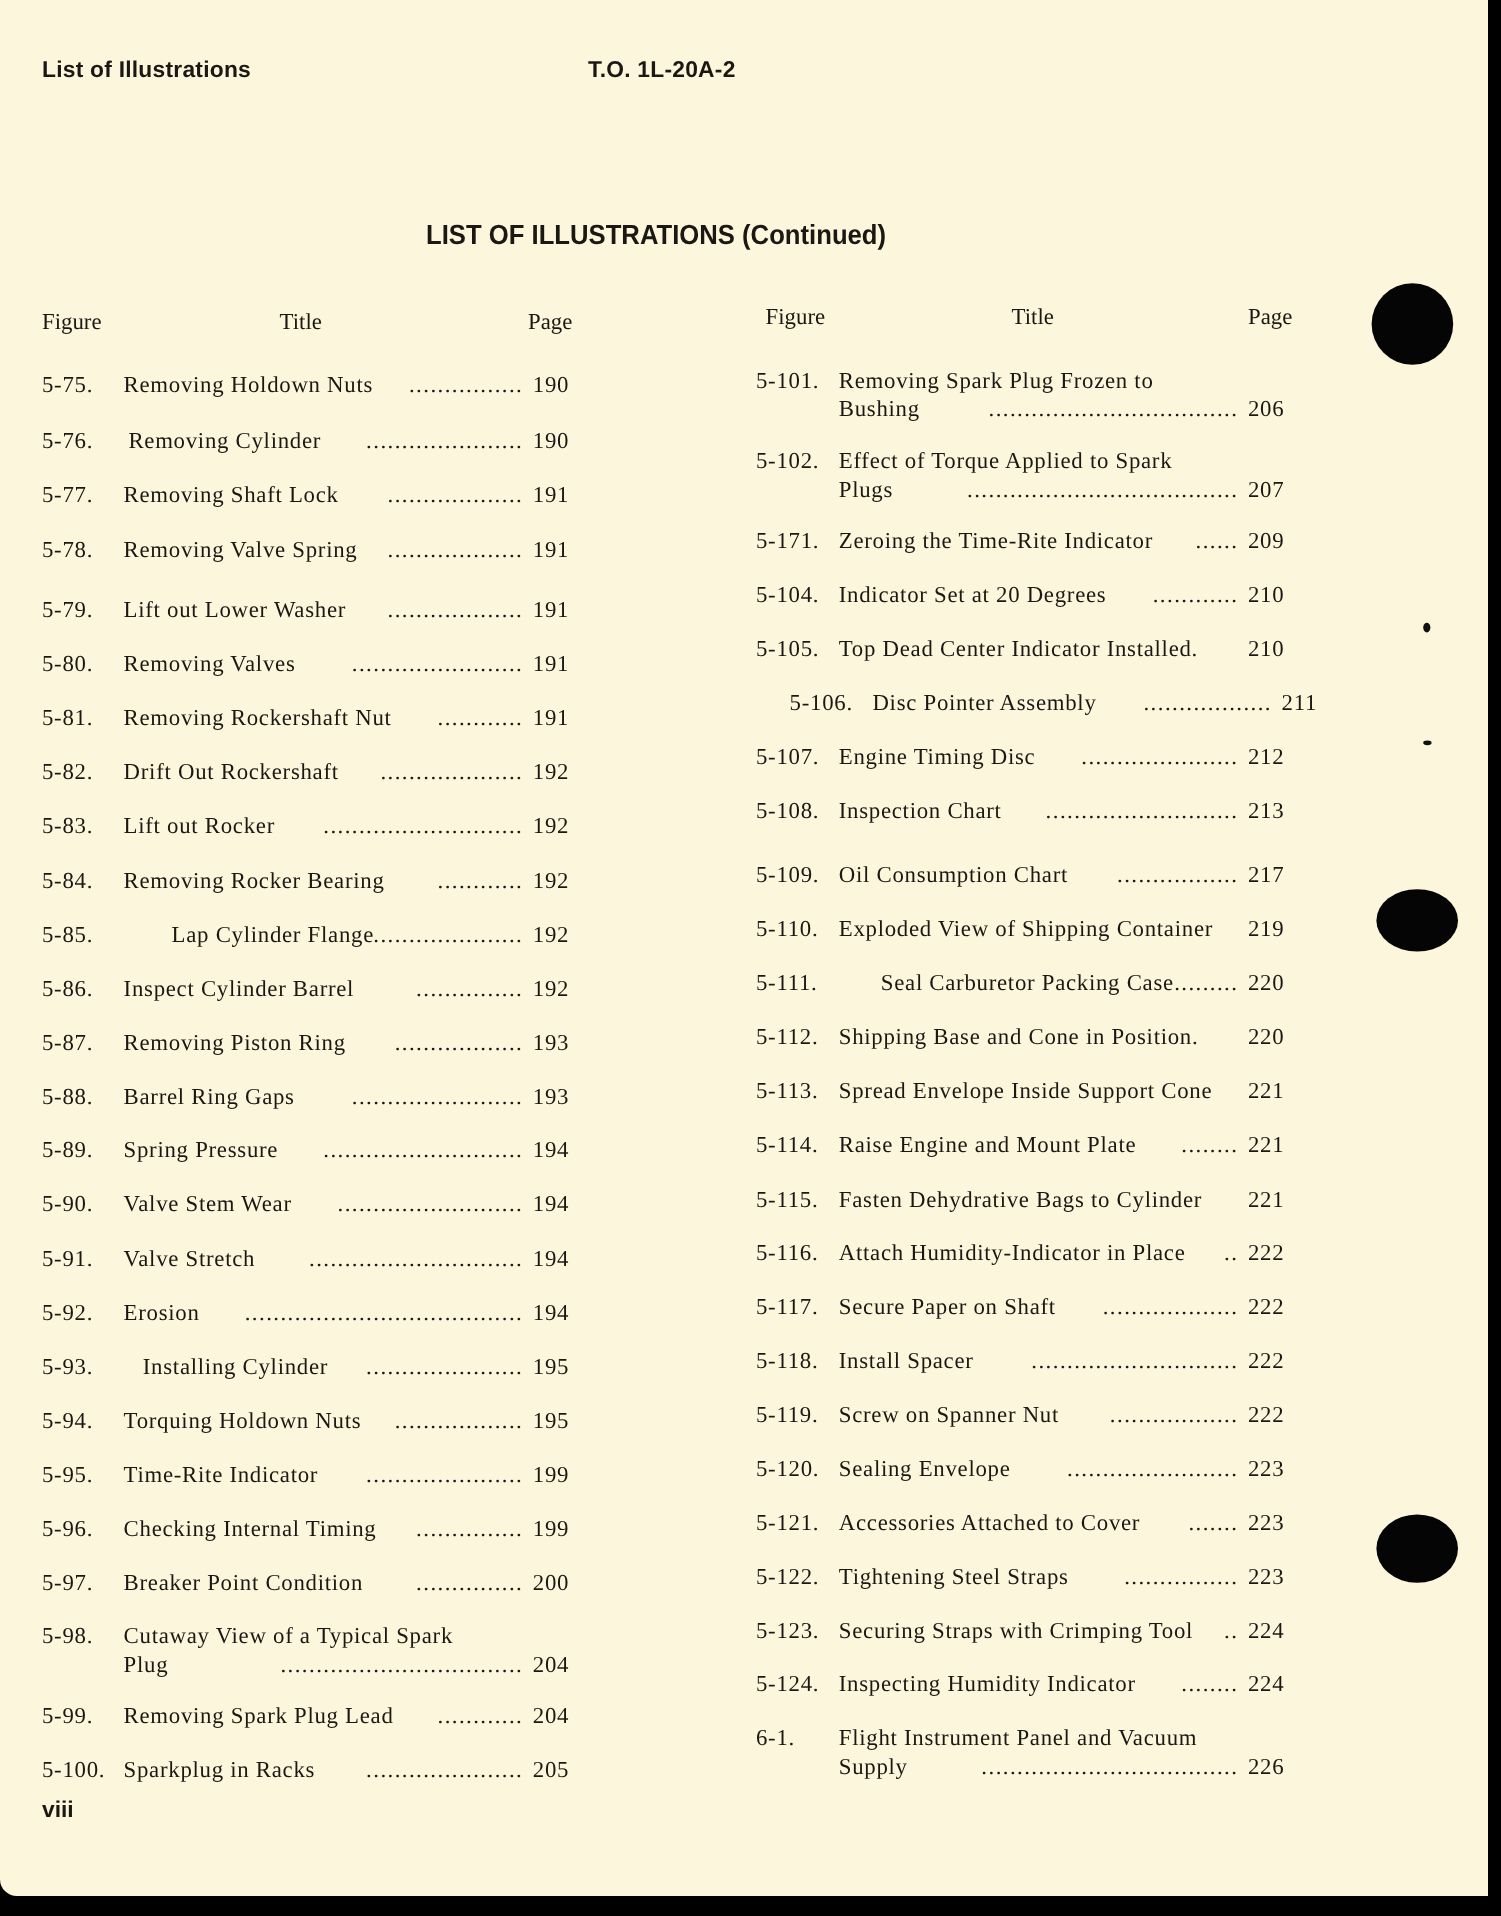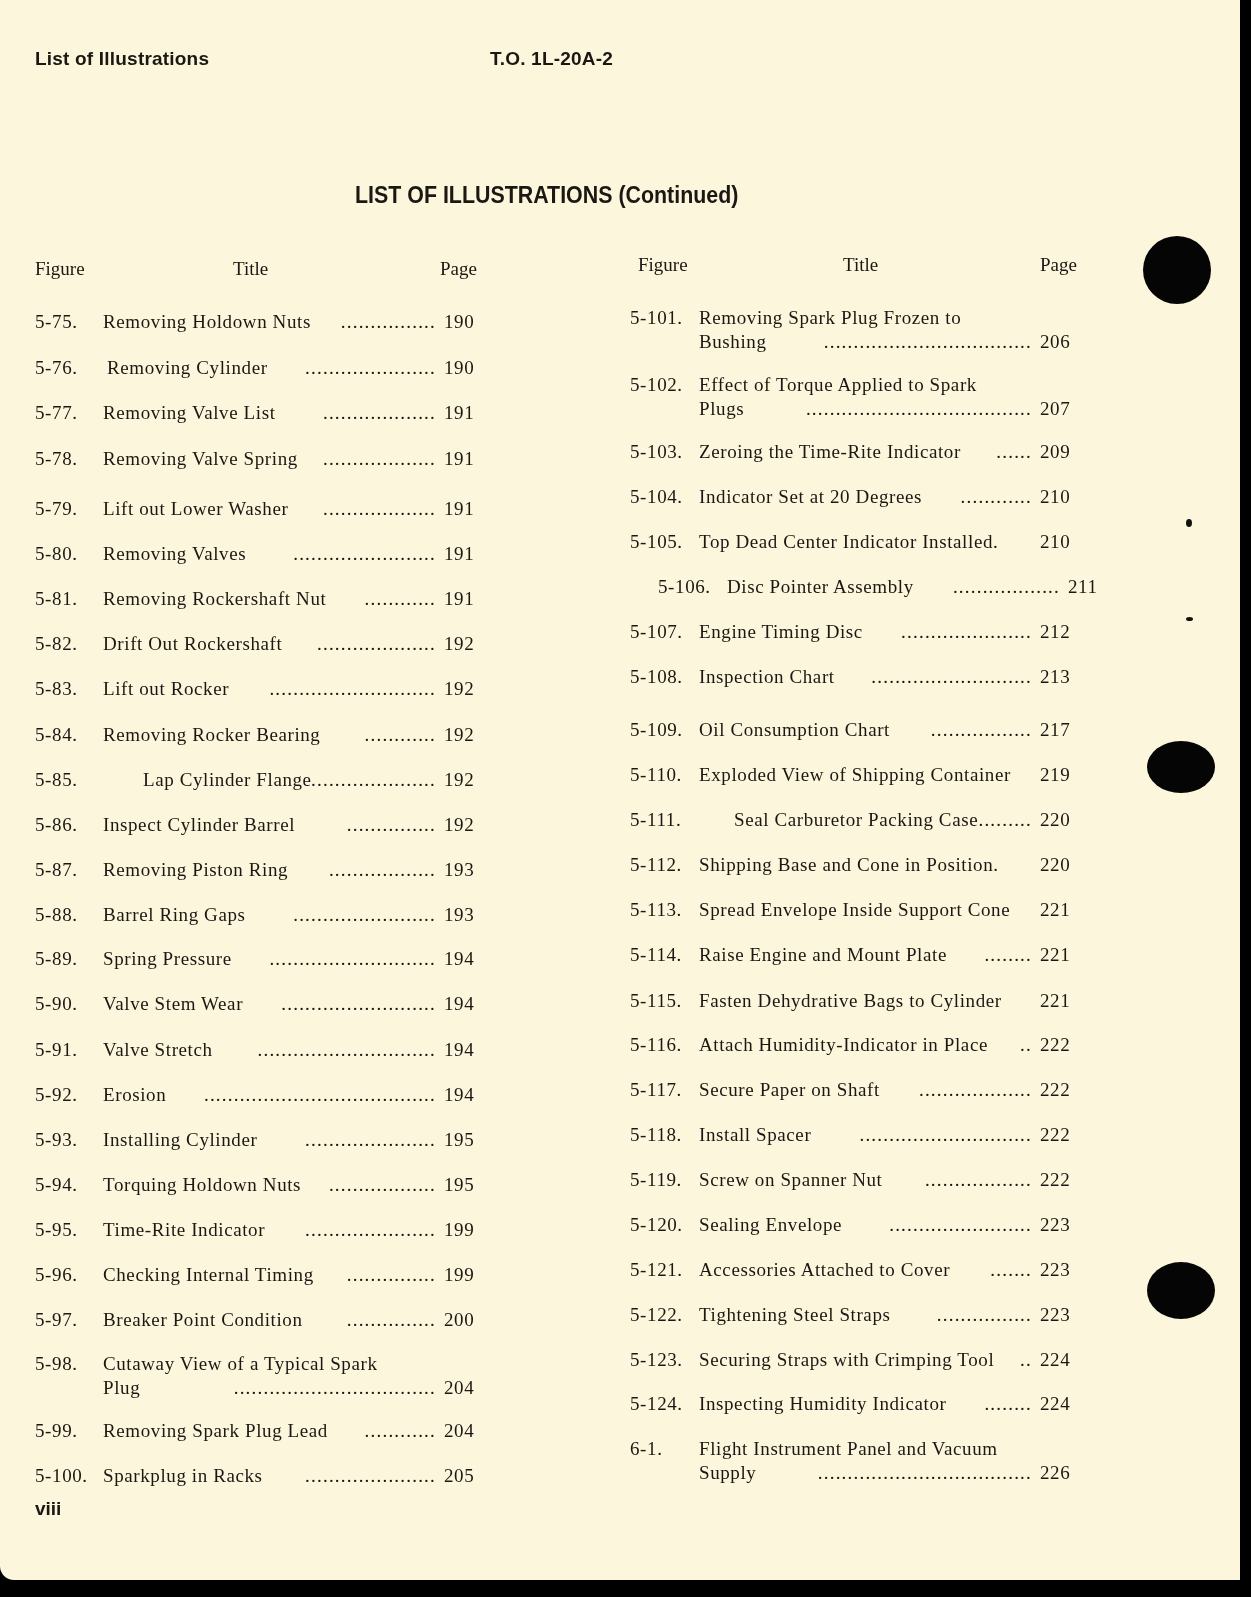--- a/index.html
+++ b/index.html
@@ -61,21 +61,21 @@
         <span class="dots" style="position: absolute; top: 0px; left: 305.797px;">................</span>
       </div>
       <div class="entry" style="left: 35px; top: 356px; width: 440px; height: 24px;">
         <span class="num">5-76.</span>
         <span class="txt" style="left: 72px;">Removing Cylinder</span>
         <span class="pg" style="left: 409px; top: 0px;">190</span>
         <span class="dots" style="position: absolute; top: 0px; left: 270.094px;">......................</span>
       </div>
       <div class="entry" style="left: 35px; top: 401px; width: 440px; height: 24px;">
         <span class="num">5-77.</span>
-        <span class="txt" style="left: 68px;">Removing Valve List</span>
+        <span class="txt" style="left: 68px;">Removing Shaft Lock</span>
         <span class="pg" style="left: 409px; top: 0px;">191</span>
         <span class="dots" style="position: absolute; top: 0px; left: 287.938px;">...................</span>
       </div>
       <div class="entry" style="left: 35px; top: 447px; width: 440px; height: 24px;">
         <span class="num">5-78.</span>
         <span class="txt" style="left: 68px;">Removing Valve Spring</span>
         <span class="pg" style="left: 409px; top: 0px;">191</span>
         <span class="dots" style="position: absolute; top: 0px; left: 287.938px;">...................</span>
       </div>
       <div class="entry" style="left: 35px; top: 497px; width: 440px; height: 24px;">
@@ -157,21 +157,21 @@
         <span class="dots" style="position: absolute; top: 0px; left: 222.5px;">..............................</span>
       </div>
       <div class="entry" style="left: 35px; top: 1083px; width: 440px; height: 24px;">
         <span class="num">5-92.</span>
         <span class="txt" style="left: 68px;">Erosion</span>
         <span class="pg" style="left: 409px; top: 0px;">194</span>
         <span class="dots" style="position: absolute; top: 0px; left: 168.938px;">.......................................</span>
       </div>
       <div class="entry" style="left: 35px; top: 1128px; width: 440px; height: 24px;">
         <span class="num">5-93.</span>
-        <span class="txt" style="left: 68px; text-align: center;">Installing Cylinder</span>
+        <span class="txt" style="left: 84px; text-align: center;">Installing Cylinder</span>
         <span class="pg" style="left: 409px; top: 0px;">195</span>
         <span class="dots" style="position: absolute; top: 0px; left: 270.094px;">......................</span>
       </div>
       <div class="entry" style="left: 35px; top: 1173px; width: 440px; height: 24px;">
         <span class="num">5-94.</span>
         <span class="txt" style="left: 68px;">Torquing Holdown Nuts</span>
         <span class="pg" style="left: 409px; top: 0px;">195</span>
         <span class="dots" style="position: absolute; top: 0px; left: 293.891px;">..................</span>
       </div>
       <div class="entry" style="left: 35px; top: 1218px; width: 440px; height: 24px;">
@@ -221,21 +221,21 @@
         <span class="dots" style="position: absolute; top: 24px; left: 193.75px;">...................................</span>
       </div>
       <div class="entry" style="left: 630px; top: 373px; width: 445px; height: 48px;">
         <span class="num">5-102.</span>
         <span class="txt" style="left: 69px;">Effect of Torque Applied to Spark</span>
         <span class="txt" style="left: 69px; top: 24px;">Plugs</span>
         <span class="pg" style="left: 410px; top: 24px;">207</span>
         <span class="dots" style="position: absolute; top: 24px; left: 175.891px;">......................................</span>
       </div>
       <div class="entry" style="left: 630px; top: 440px; width: 445px; height: 24px;">
-        <span class="num">5-103.</span>
+        <span class="num">5-171.</span>
         <span class="txt" style="left: 69px;">Zeroing the Time-Rite Indicator</span>
         <span class="pg" style="left: 410px; top: 0px;">209</span>
         <span class="dots" style="position: absolute; top: 0px; left: 366.297px;">......</span>
       </div>
       <div class="entry" style="left: 630px; top: 485px; width: 445px; height: 24px;">
         <span class="num">5-104.</span>
         <span class="txt" style="left: 69px;">Indicator Set at 20 Degrees</span>
         <span class="pg" style="left: 410px; top: 0px;">210</span>
         <span class="dots" style="position: absolute; top: 0px; left: 330.594px;">............</span>
       </div>

